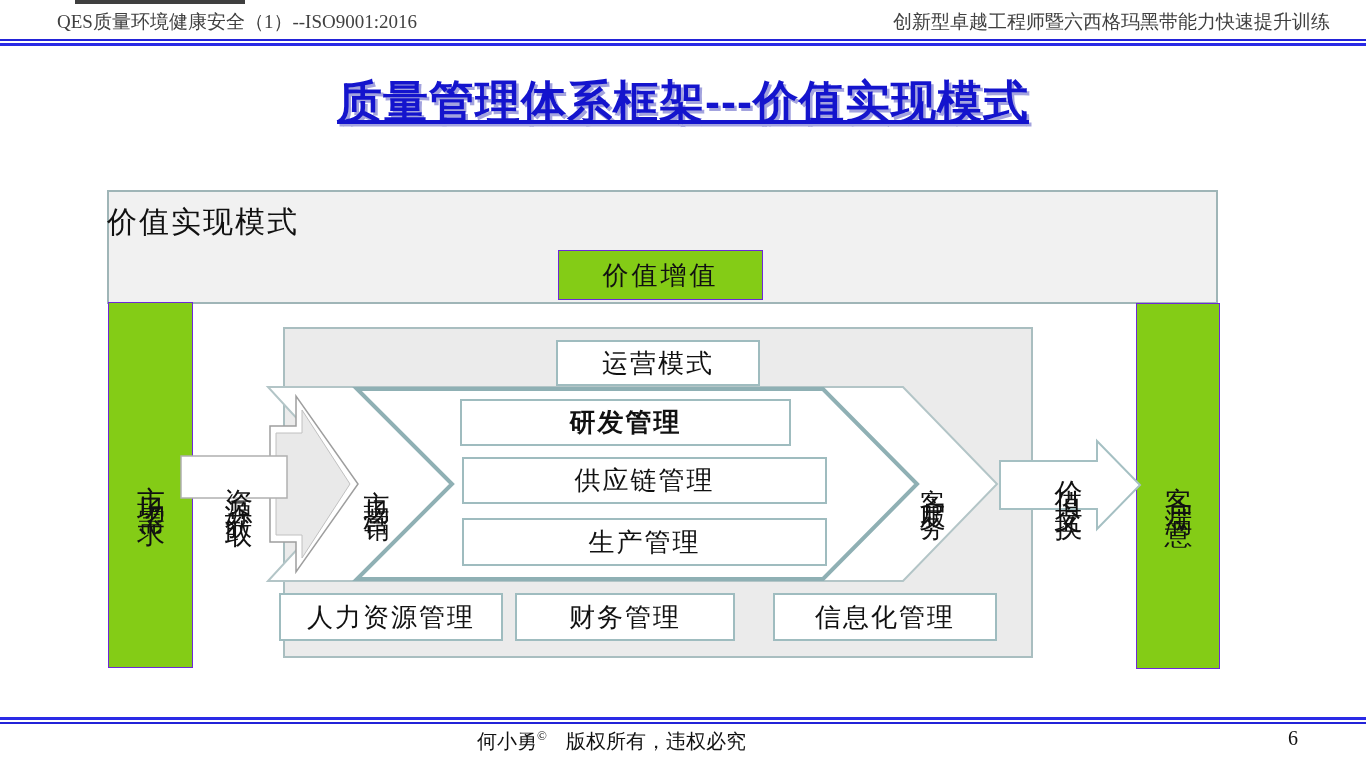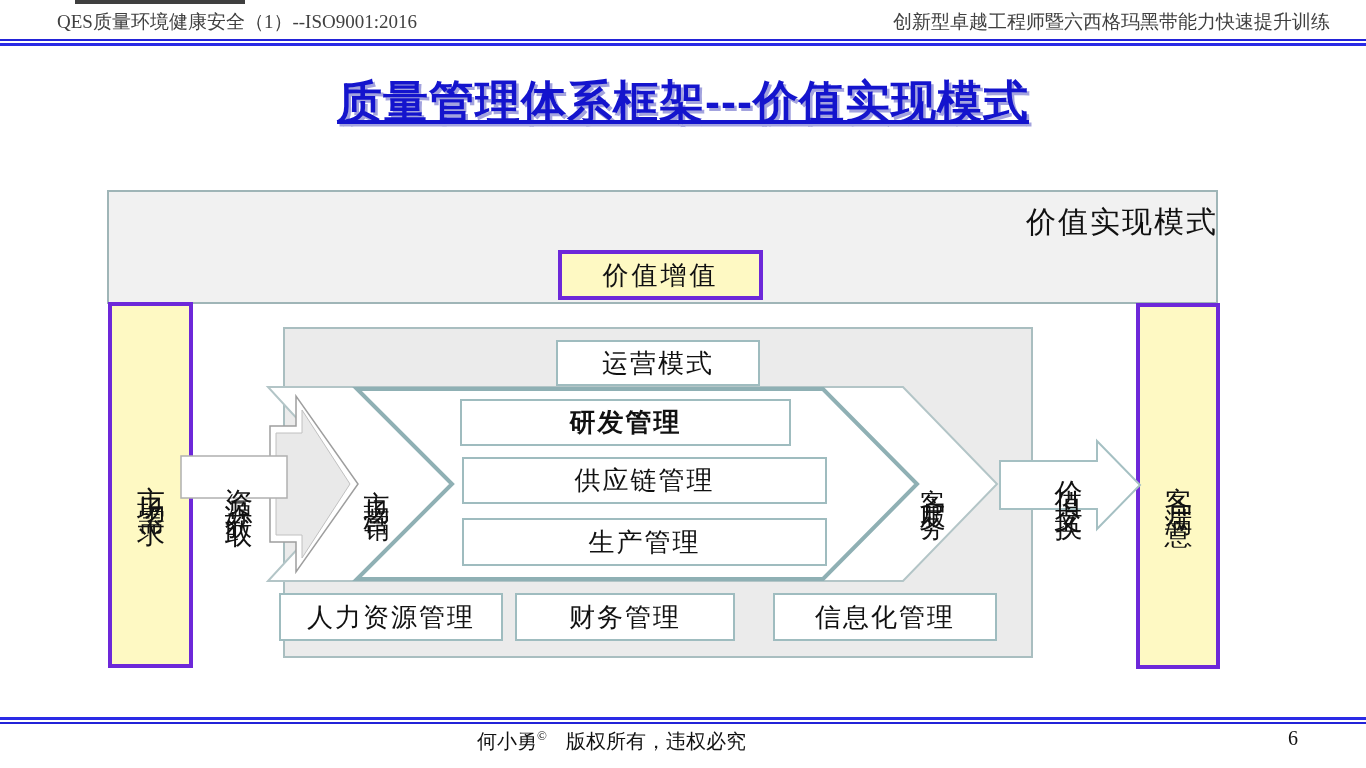--- a/index.html
+++ b/index.html
@@ -14,22 +14,22 @@
   .dline-top{height:2px;border-top:2px solid #2323d8;border-bottom:3px solid #2a2ae6;background:#fff;}
   .dline-bottom{height:2px;border-top:3px solid #2a2ae6;border-bottom:2px solid #2323d8;background:#fff;}
   
   .title{
     width:100%;text-align:center;font-size:45px;font-weight:bold;color:#1414cd;
     font-family:"Liberation Sans", sans-serif;letter-spacing:1px;
     text-shadow:2.5px 2.5px 0 #a3a3de;white-space:nowrap;text-decoration:underline;
   }
   
   .band{background:#f1f1f1;border:2px solid #9fb5b7;box-sizing:border-box;}
-  .band-label{width:100%;text-align:right;font-size:30px;letter-spacing:2px;}
-  .tealbox{background:#fef9c3;border:4px solid #6d28d9;box-sizing:border-box;
+  .band-label{width:100%;text-align:left;font-size:30px;letter-spacing:2px;}
+  .tealbox{background:#84cc16;border:1px solid #6d28d9;box-sizing:border-box;
     display:flex;align-items:center;justify-content:center;}
   .graybox{background:#ebebeb;border:2px solid #a9bec0;box-sizing:border-box;}
   .wbox{background:#fff;border:2px solid #9fbcbf;box-sizing:border-box;
     display:flex;align-items:center;justify-content:center;font-size:26px;letter-spacing:2px;}
   .vtext{
     writing-mode:vertical-rl;text-orientation:upright;
     font-size:28px;letter-spacing:11px;line-height:1;white-space:nowrap;
     display:flex;align-items:center;justify-content:flex-start;
   }
   .vtext.small{font-size:26px;letter-spacing:9px;}

